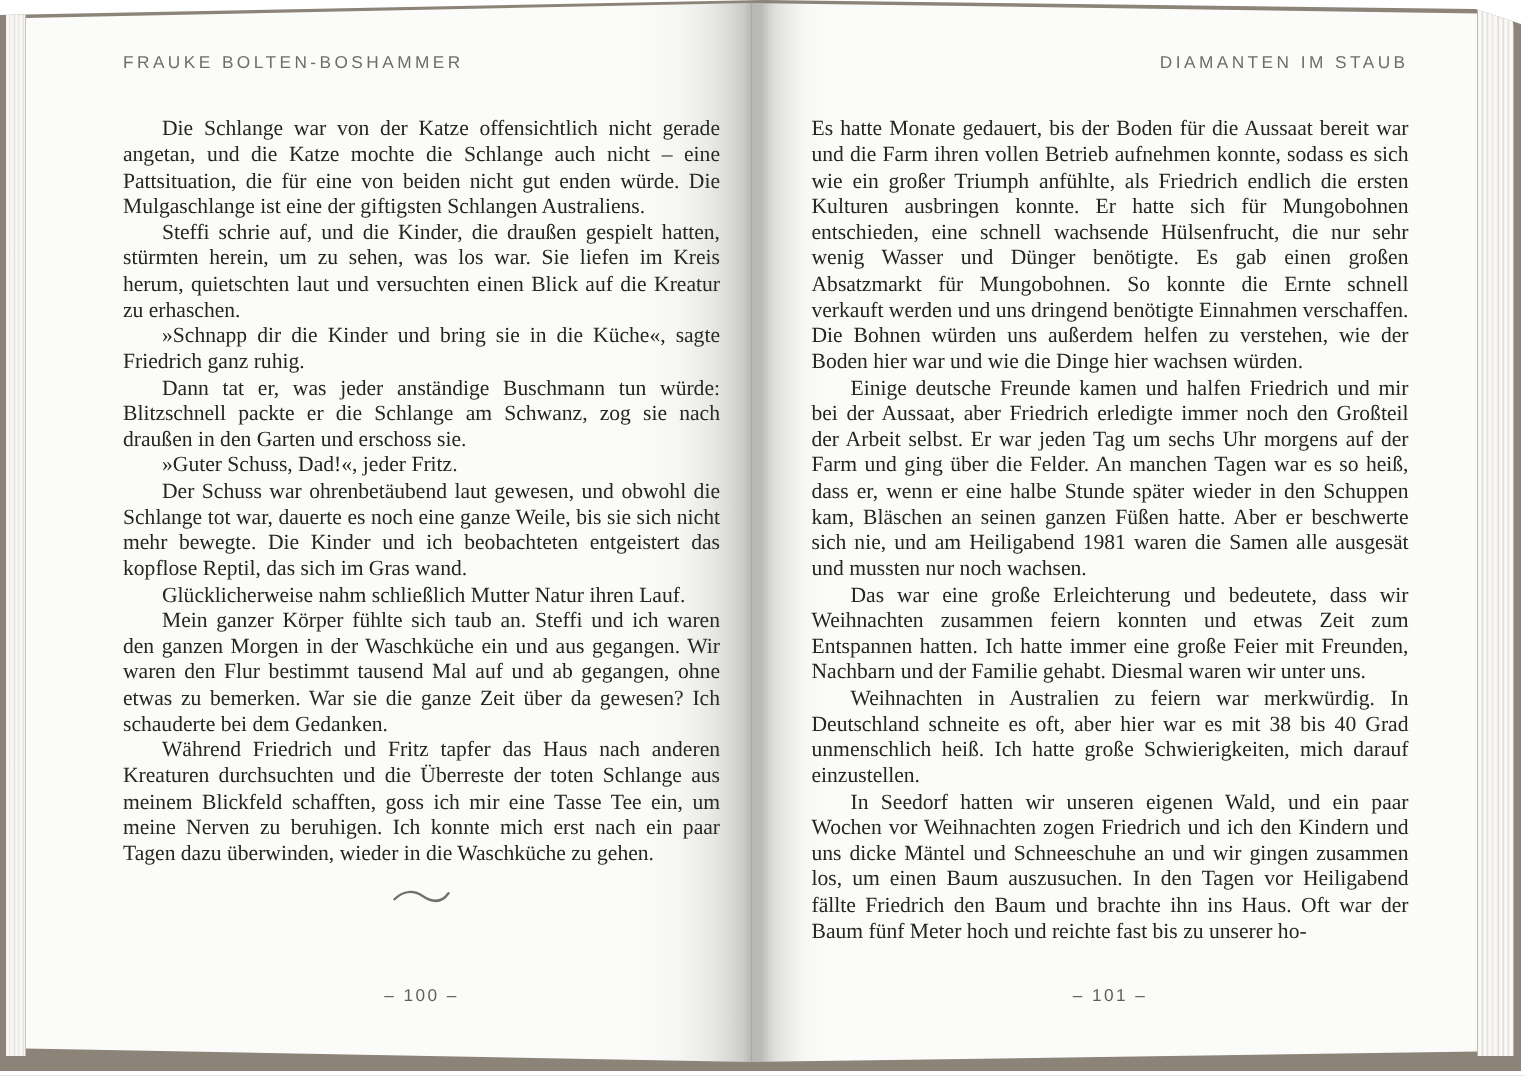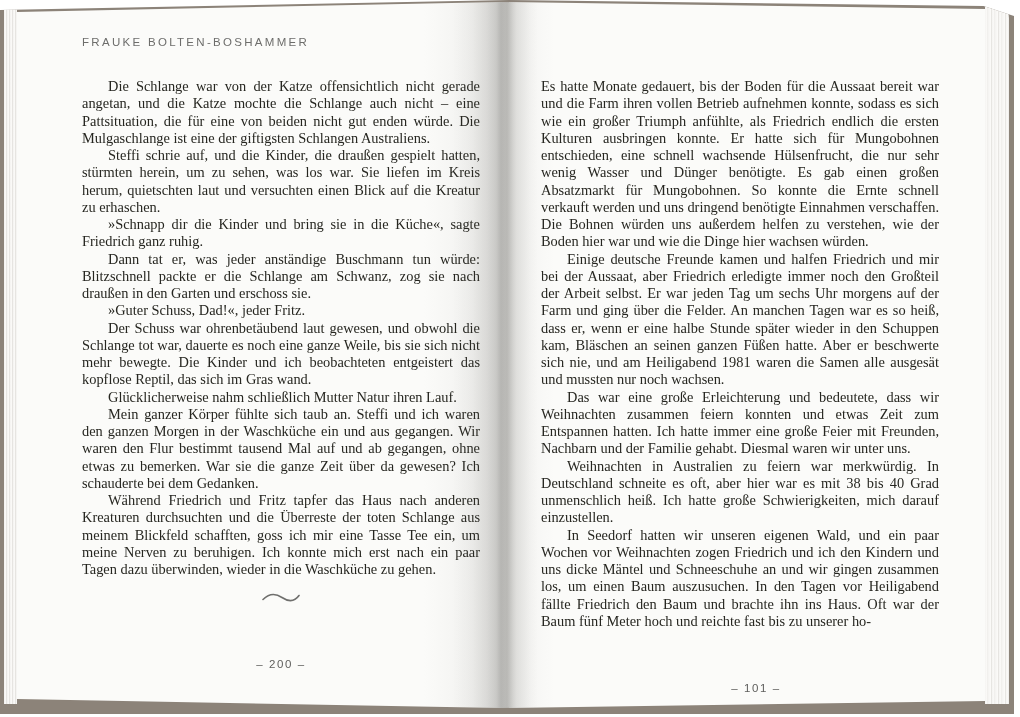--- a/index.html
+++ b/index.html
@@ -58,21 +58,21 @@
   .body-text p { margin:0; text-indent:26px; }
   .body-text p.no-indent { text-indent:0; }
   .separator { margin-top:12px; text-align:center; }
   .separator svg { display:inline-block; }
   .folio {
     position:absolute; top:658px; width:398px; text-align:center;
     font-family:"Liberation Sans", sans-serif;
     font-size:11.5px; letter-spacing:1.6px; color:#5e5e5c;
   }
   .page-left  .folio { left:65px; }
-  .page-right .folio { left:56px;margin-top:24px; }
+  .page-right .folio { left:40px; }
 </style>
 </head>
 <body>
 
 <div class="stage">
   <div class="book">
     <div class="edges-left"></div>
     <div class="edges-right"></div>
 
     <div class="spread">
@@ -90,24 +90,25 @@
           <p>Mein ganzer Körper fühlte sich taub an. Steffi und ich waren den ganzen Morgen in der Waschküche ein und aus gegangen. Wir waren den Flur bestimmt tausend Mal auf und ab gegangen, ohne etwas zu bemerken. War sie die ganze Zeit über da gewesen? Ich schauderte bei dem Gedanken.</p>
           <p>Während Friedrich und Fritz tapfer das Haus nach anderen Kreaturen durchsuchten und die Überreste der toten Schlange aus meinem Blickfeld schafften, goss ich mir eine Tasse Tee ein, um meine Nerven zu beruhigen. Ich konnte mich erst nach ein paar Tagen dazu überwinden, wieder in die Waschküche zu gehen.</p>
           <div class="separator">
             <span>
               <svg width="42" height="14" viewBox="0 0 42 14" aria-hidden="true">
                 <path d="M3 9.5 C 9 3.5, 16 3.5, 22 7.5 S 34 12.5, 39 5.5" fill="none" stroke="#6f6f6d" stroke-width="1.6" stroke-linecap="round"></path>
               </svg>
             </span>
           </div>
         </div>
-        <div class="folio">– 200 –</div>
+        <div class="folio">– 100 –</div>
       </div>
 
       <div class="page page-right">
+        <div class="running-header">DIAMANTEN IM STAUB</div>
         <div class="body-text">
           <p class="no-indent">Es hatte Monate gedauert, bis der Boden für die Aussaat bereit war und die Farm ihren vollen Betrieb aufnehmen konnte, sodass es sich wie ein großer Triumph anfühlte, als Friedrich endlich die ersten Kulturen ausbringen konnte. Er hatte sich für Mungobohnen entschieden, eine schnell wachsende Hülsenfrucht, die nur sehr wenig Wasser und Dünger benötigte. Es gab einen großen Absatzmarkt für Mungobohnen. So konnte die Ernte schnell verkauft werden und uns dringend benötigte Einnahmen verschaffen. Die Bohnen würden uns außerdem helfen zu verstehen, wie der Boden hier war und wie die Dinge hier wachsen würden.</p>
           <p>Einige deutsche Freunde kamen und halfen Friedrich und mir bei der Aussaat, aber Friedrich erledigte immer noch den Großteil der Arbeit selbst. Er war jeden Tag um sechs Uhr morgens auf der Farm und ging über die Felder. An manchen Tagen war es so heiß, dass er, wenn er eine halbe Stunde später wieder in den Schuppen kam, Bläschen an seinen ganzen Füßen hatte. Aber er beschwerte sich nie, und am Heiligabend 1981 waren die Samen alle ausgesät und mussten nur noch wachsen.</p>
           <p>Das war eine große Erleichterung und bedeutete, dass wir Weihnachten zusammen feiern konnten und etwas Zeit zum Entspannen hatten. Ich hatte immer eine große Feier mit Freunden, Nachbarn und der Familie gehabt. Diesmal waren wir unter uns.</p>
           <p>Weihnachten in Australien zu feiern war merkwürdig. In Deutschland schneite es oft, aber hier war es mit 38 bis 40 Grad unmenschlich heiß. Ich hatte große Schwierigkeiten, mich darauf einzustellen.</p>
           <p>In Seedorf hatten wir unseren eigenen Wald, und ein paar Wochen vor Weihnachten zogen Friedrich und ich den Kindern und uns dicke Mäntel und Schneeschuhe an und wir gingen zusammen los, um einen Baum auszusuchen. In den Tagen vor Heiligabend fällte Friedrich den Baum und brachte ihn ins Haus. Oft war der Baum fünf Meter hoch und reichte fast bis zu unserer ho-</p>
         </div>
         <div class="folio">– 101 –</div>
       </div>
 

